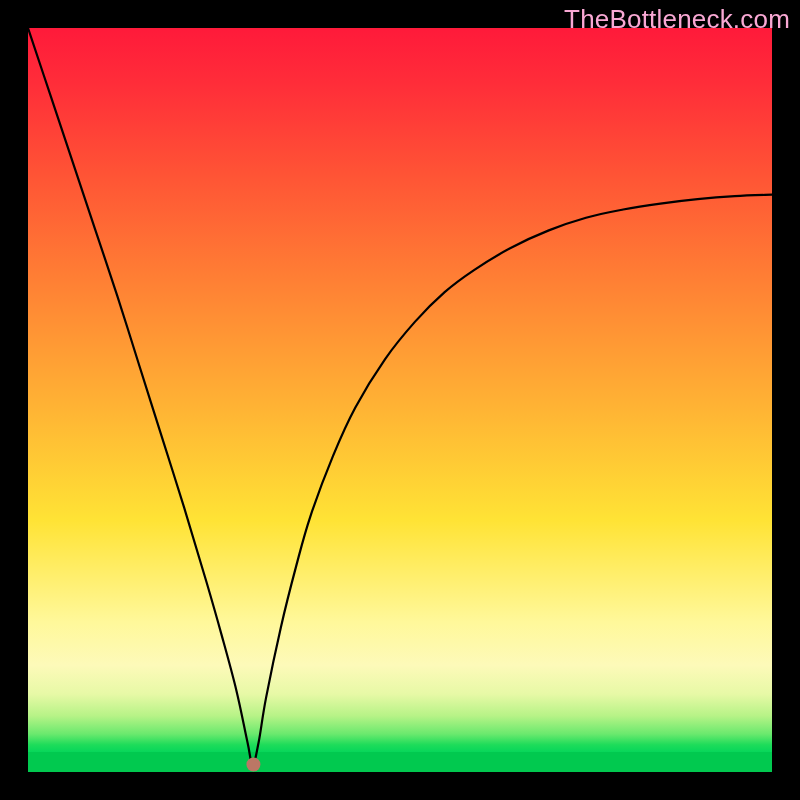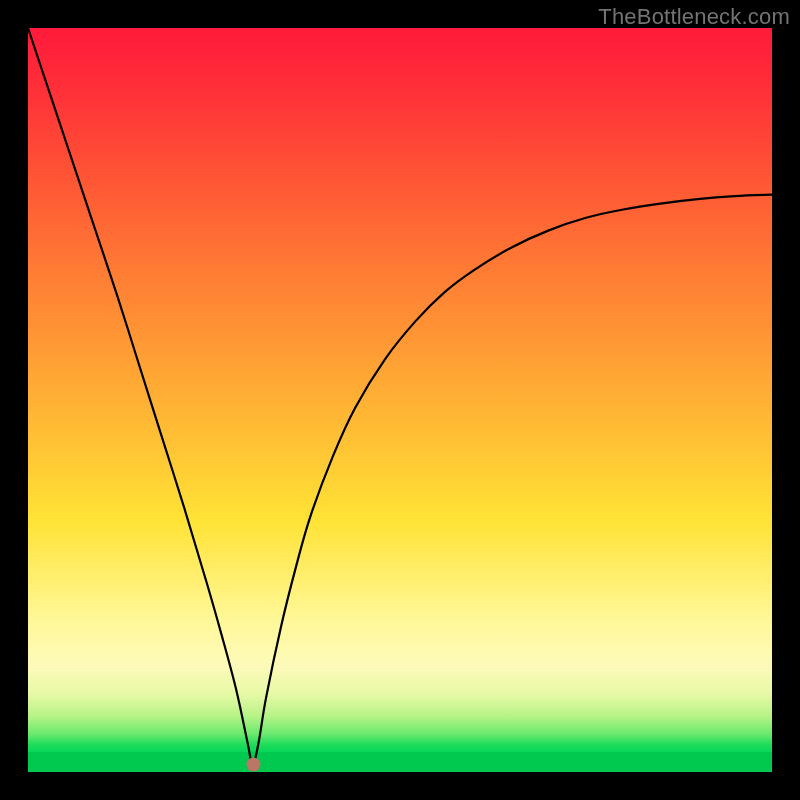--- a/index.html
+++ b/index.html
@@ -7,22 +7,22 @@
     width: 800px;
     height: 800px;
     background: #000;
     position: relative;
     font-family: Arial, Helvetica, sans-serif;
   }
   .watermark {
     position: absolute;
     top: 4px;
     right: 10px;
-    color: #737373;
-    font-size: 22px;
+    color: #f9a8d4;
+    font-size: 26px;
     letter-spacing: 0.2px;
     z-index: 10;
   }
   .frame {
     position: absolute;
     top: 28px;
     left: 28px;
     width: 744px;
     height: 744px;
     background: #000;

